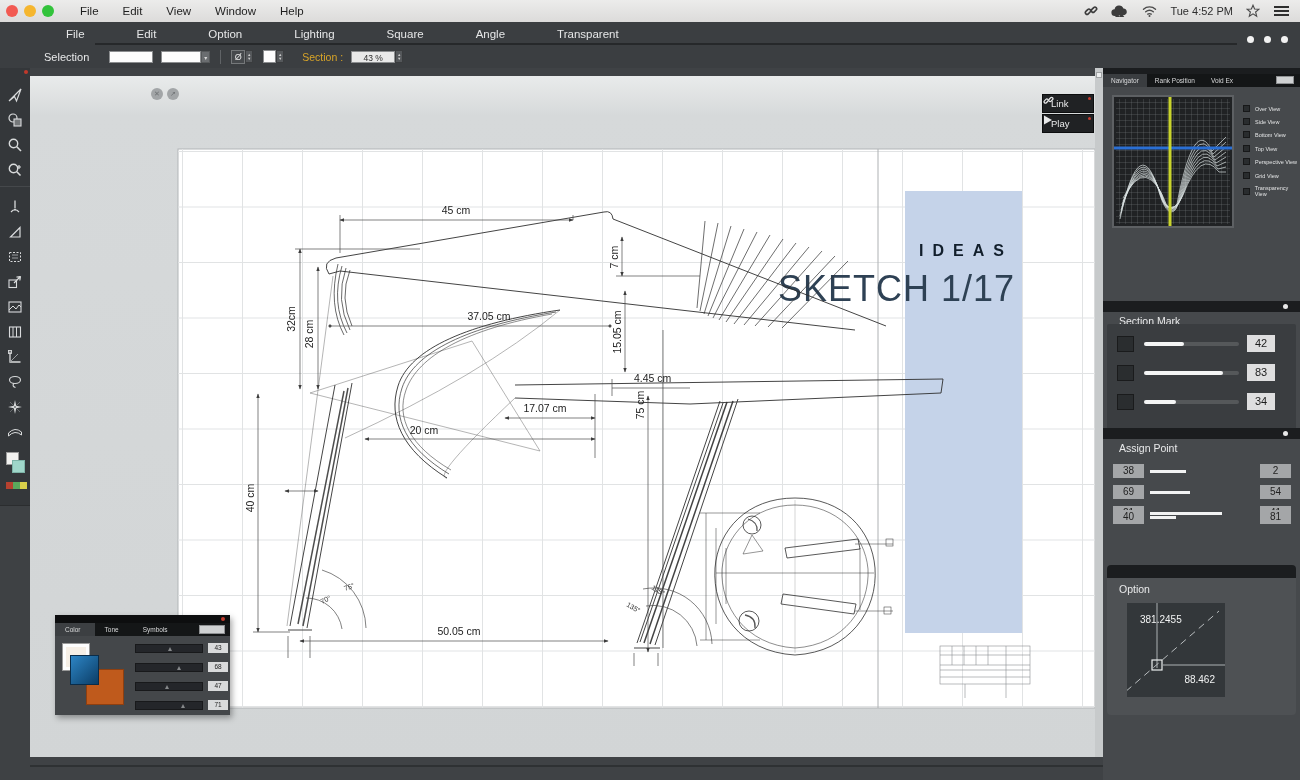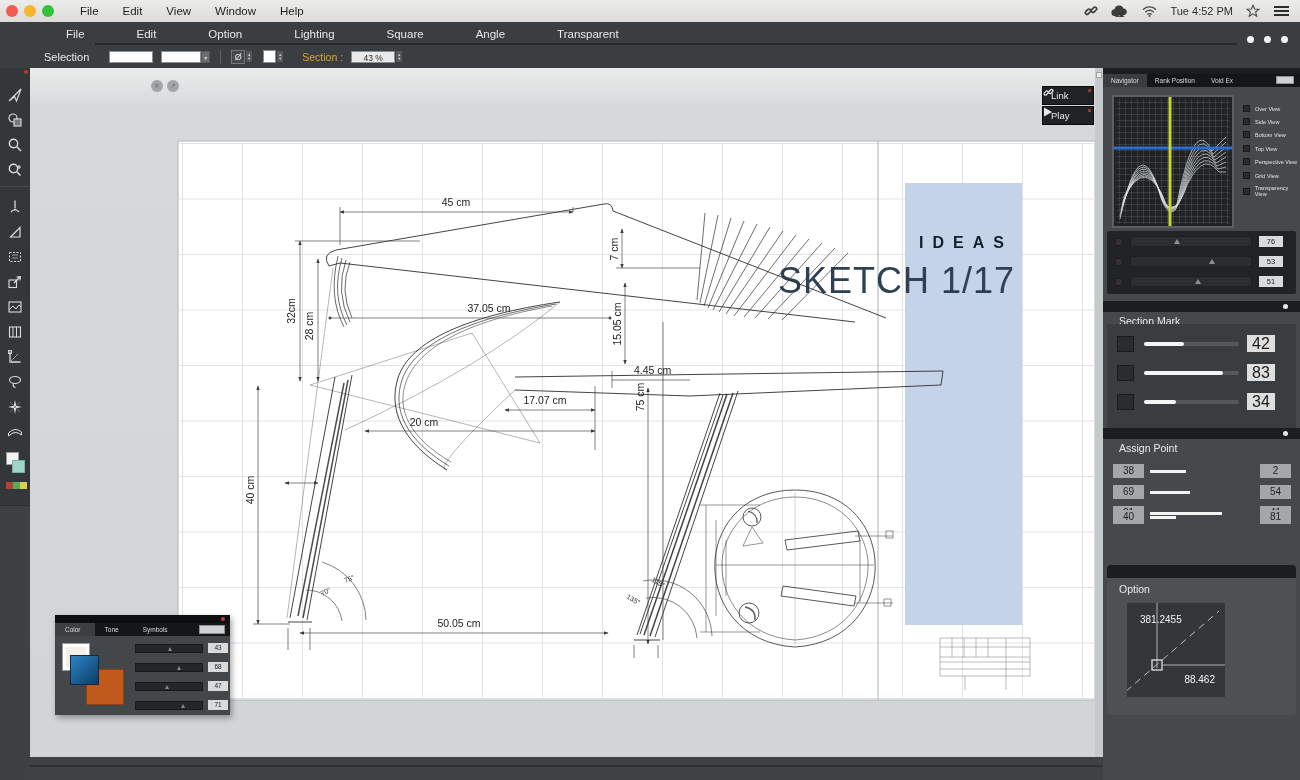--- a/index.html
+++ b/index.html
@@ -41,21 +41,21 @@
   #lefttb .tools { position:absolute; left:0; top:0; width:30px; height:438px; background:#34373a; border-bottom:1px solid #2b2d2f; }
   #lefttb .reddot { position:absolute; right:2px; top:2px; width:4px; height:4px; border-radius:50%; background:#c0392b; }
   .tool { width:30px; height:25px; display:flex; align-items:center; justify-content:center; }
   .tgap { height:8px; border-top:1px solid #45484b; margin-top:4px; }
   .swatch-w { position:absolute; left:6px; top:384px; width:13px; height:13px; background:#f2f2f0; border:1px solid #9a9a9a; }
   .swatch-t { position:absolute; left:12px; top:392px; width:13px; height:13px; background:#9fd6c9; border:1px solid #7db3a7; }
   .mini-strip { position:absolute; left:6px; top:414px; display:flex; }
   .mini-strip i { width:7px; height:7px; display:block; }
 
   
-  #canvas { position:absolute; left:30px; top:68px; width:1073px; height:689px;
+  #canvas { position:absolute; left:30px; top:76px; width:1073px; height:689px;
             background:linear-gradient(#e9ebeb, #d6d9da 40px, #d2d5d6); z-index:10;text-decoration:underline; }
   #canvas svg { position:absolute; left:0; top:0; }
   .circ-btn { position:absolute; width:12px; height:12px; border-radius:50%; background:#a2a5a7; color:#6e7173;
               font-size:7px; line-height:12px; text-align:center; z-index:20; }
   .panel-btn { position:absolute; left:1012px; width:52px; height:19px; background:#202224; border:1px solid #0c0d0e;
                color:#e8e9ea; font-size:9.5px; display:flex; align-items:center; gap:7px; padding-left:8px; z-index:20; }
   .panel-btn .rd { position:absolute; right:2px; top:2px; width:3px; height:3px; border-radius:50%; background:#c23b2e; }
   #scrollstrip { position:absolute; left:1095px; top:68px; width:8px; height:689px; background:#c7cacb; z-index:12; }
   #scrollstrip i { display:block; margin:4px auto; width:6px; height:6px; background:#eceeee; border:1px solid #9fa2a3; }
 
@@ -80,21 +80,21 @@
   .nav-srow .track { position:relative; width:122px; height:11px; background:#2b2e30; border:1px solid #1d1f21; }
   .nav-srow .track i { position:absolute; top:2px; width:0; height:0; border-left:3px solid transparent; border-right:3px solid transparent; border-bottom:5px solid #8e9193; }
   .nav-srow .val { width:24px; height:11px; background:#d9dadb; color:#232323; font-size:7.5px; text-align:center; line-height:11px; }
 
   
   #sec-slab { position:absolute; left:4px; top:256px; width:189px; height:112px; background:#3a3d40; border-radius:2px; }
   .sec-row { position:absolute; left:14px; display:flex; align-items:center; }
   .sec-row .cb { width:17px; height:16px; background:#2a2d2f; border:1px solid #1a1b1c; margin-right:10px; }
   .sec-row .line { position:relative; width:95px; height:4px; background:#55585a; border-radius:2px; }
   .sec-row .line i { position:absolute; left:0; top:0; height:4px; background:#f4f5f5; border-radius:2px; }
-  .sec-row .val { margin-left:8px; width:28px; height:17px; background:#dededf; color:#1c1c1c; font-size:16px; text-align:center; line-height:17px; }
+  .sec-row .val { margin-left:8px; width:28px; height:17px; background:#dededf; color:#1c1c1c; font-size:11px; text-align:center; line-height:17px; }
 
   
   .ap-row { position:absolute; left:10px; display:flex; align-items:center; }
   .ap-box { width:31px; height:14px; background:#a4a6a8; color:#222; font-size:10px; text-align:center; line-height:14px; }
   .ap-line { height:3px; background:#f2f3f3; margin-left:6px; }
   .ap-right { position:absolute; left:147px; }
 
   
   #opt-card { position:absolute; left:4px; top:497px; width:189px; height:150px; background:#4e5154; border-radius:4px; }
   #opt-head { position:absolute; left:0px; top:0px; width:189px; height:13px; background:#1b1d1f; border-radius:4px 4px 0 0; }
@@ -561,43 +561,20 @@
     </div>
   <div class="view-row" style="top:104px">
       <span class="vcb"></span>
       <span class="lbl">Grid View</span>
     </div>
   <div class="view-row" style="top:117px">
       <span class="vcb"></span>
       <span class="lbl">Transparency View</span>
     </div>
 
-  <div id="nav-sliders">
-    <div class="nav-srow" style="top:5px">
-        <span class="cb"></span>
-        <span class="track">
-          <i style="left:36%"></i>
-        </span>
-        <span class="val">76</span>
-      </div>
-    <div class="nav-srow" style="top:25px">
-        <span class="cb"></span>
-        <span class="track">
-          <i style="left:65%"></i>
-        </span>
-        <span class="val">53</span>
-      </div>
-    <div class="nav-srow" style="top:45px">
-        <span class="cb"></span>
-        <span class="track">
-          <i style="left:53%"></i>
-        </span>
-        <span class="val">51</span>
-      </div>
-  </div>
 
   <div class="hstrip" style="top:233px">
       <span class="dot"></span>
     </div>
   <span class="ptitle" style="left:16px;top:247px">Section Mark</span>
   <div id="sec-slab"></div>
   <div class="sec-row" style="top:267px">
     <span class="cb"></span>
       <span class="line">
         <i style="width:42%"></i>

